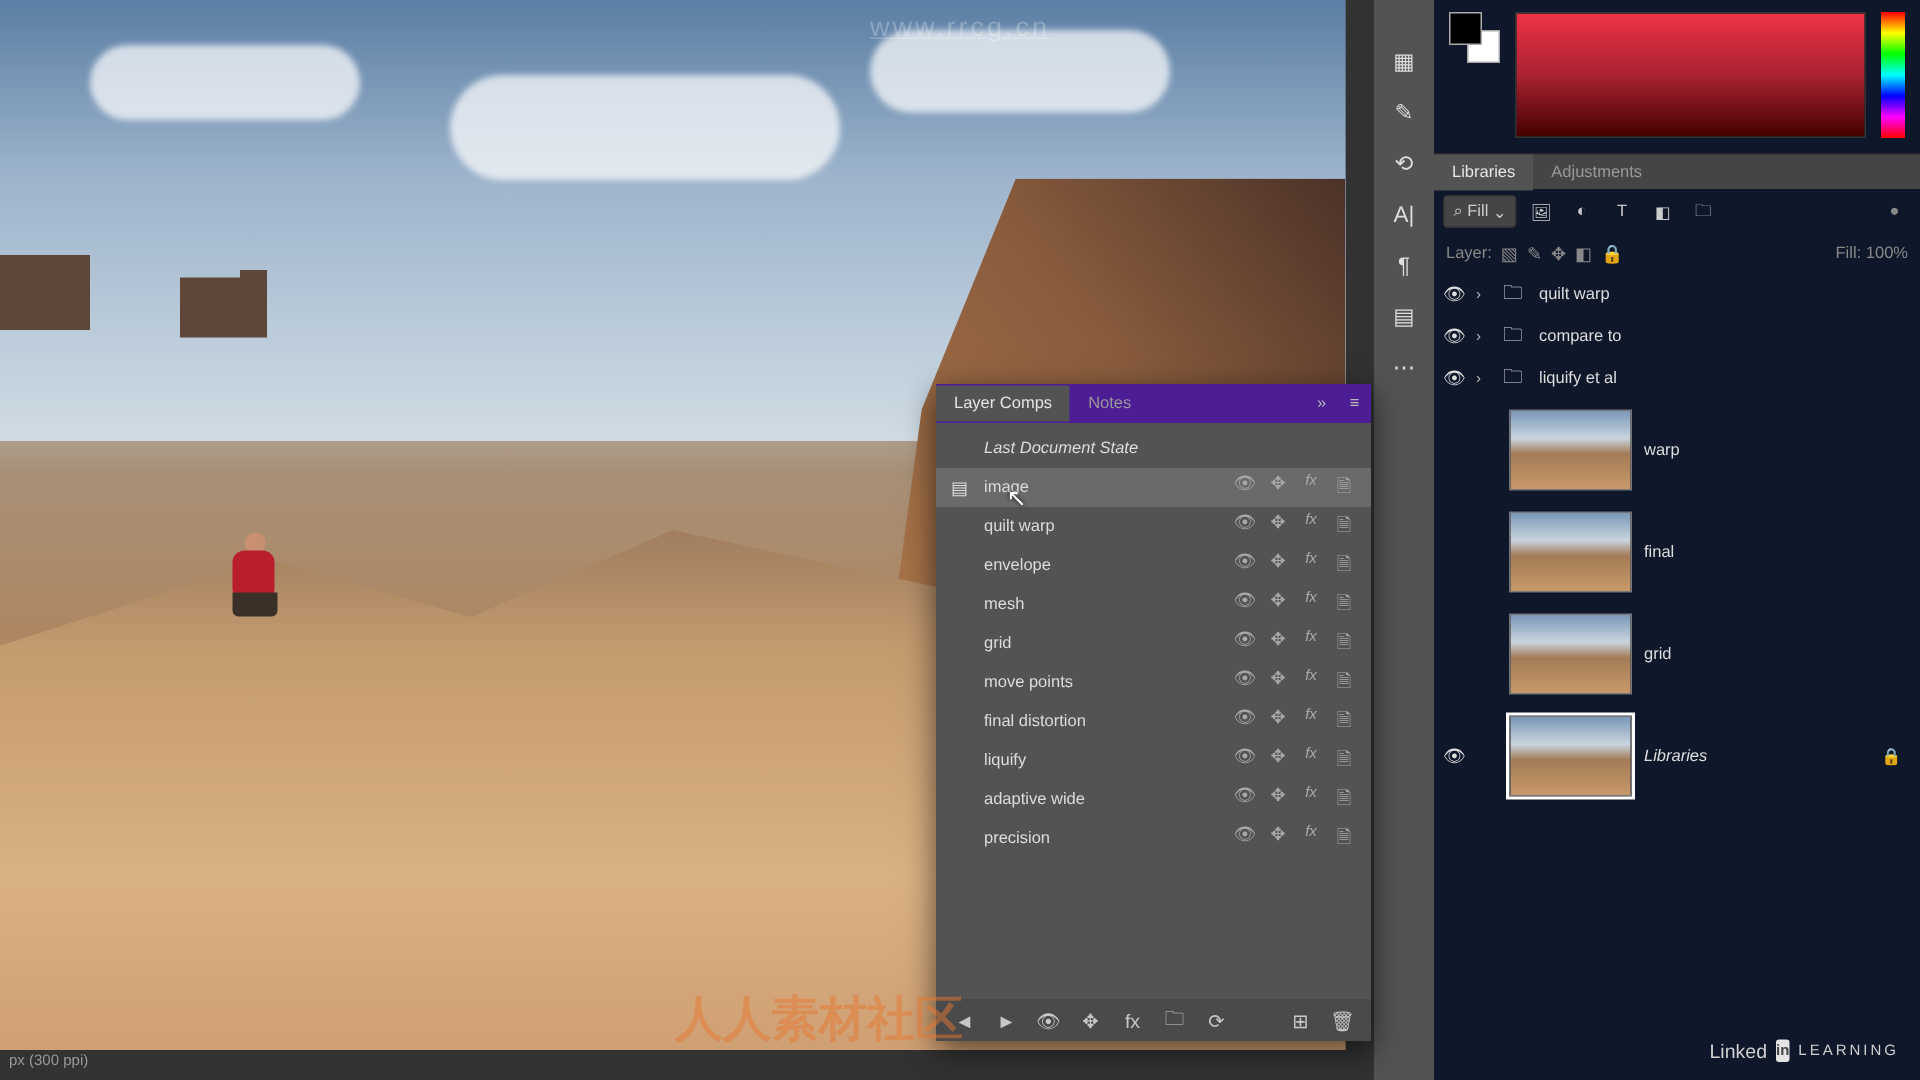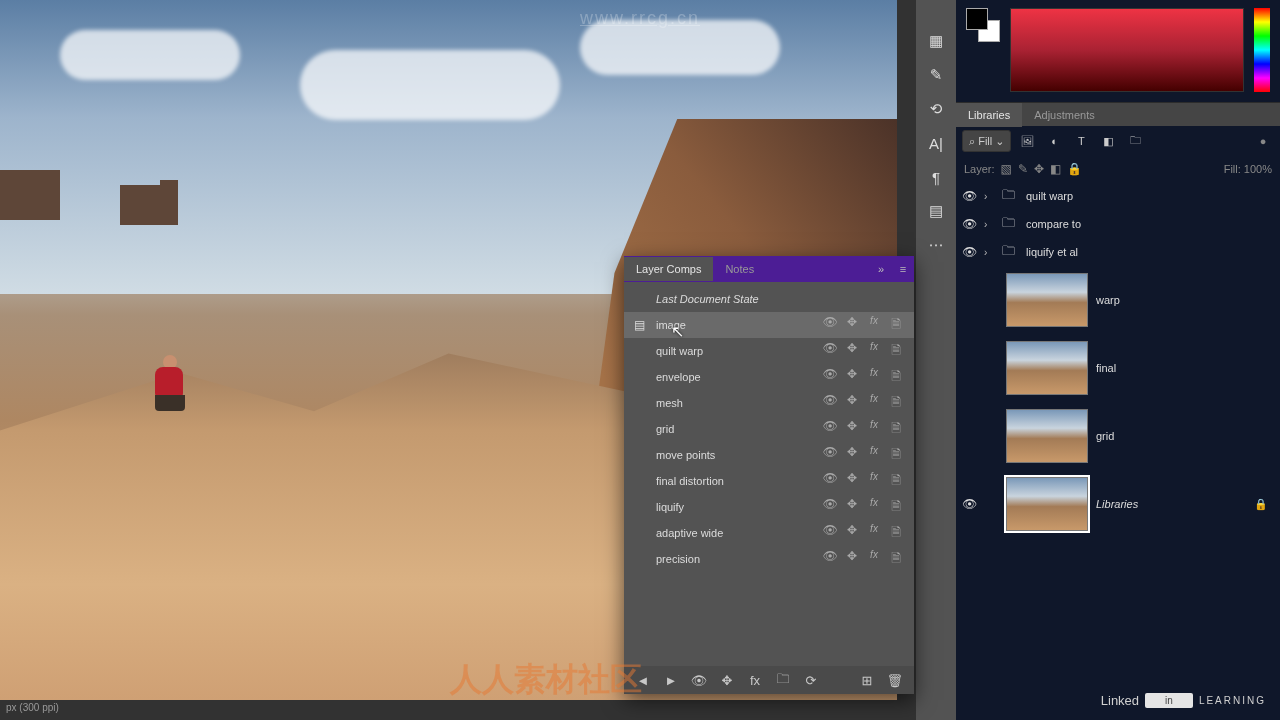--- a/index.html
+++ b/index.html
@@ -75,21 +75,21 @@
 .comp-row .ricons .ri.fx { font-size:10px; font-style:italic; }
 .cursor { position:absolute; left:671px; top:322px; font-size:16px; color:#fff; text-shadow:0 0 3px #000; }
 
 .float-foot { height:28px; background:#4a4a4a; display:flex; align-items:center; gap:10px; padding:0 10px; color:#c8c8c8; font-size:13px; }
 .float-foot .sp { flex:1; }
 .float-foot .fi { width:18px; text-align:center; }
 
 .watermark-top { position:absolute; left:50%; top:8px; transform:translateX(-50%); color:rgba(255,255,255,0.25); font-size:18px; letter-spacing:2px; pointer-events:none;text-decoration:underline; }
 .watermark-bot { position:absolute; left:450px; bottom:18px; color:rgba(230,120,50,0.5); font-size:32px; font-weight:bold; pointer-events:none; }
 .linkedin-badge { position:absolute; right:14px; bottom:12px; display:flex; align-items:center; gap:6px; color:#d0d0d0; font-size:13px; }
-.linkedin-badge .li { background:#e5e5e5; color:#454545; font-weight:normal; padding:2px 20px; font-size:10px; border-radius:2px; }
+.linkedin-badge .li { background:#e5e5e5; color:#454545; font-weight:bold; padding:2px 0; font-size:10px; border-radius:2px; }
 </style>
 </head>
 <body>
 
 <div class="canvas-area">
   <div class="sky"></div>
   <div class="cloud" style="left:60px; top:30px; width:180px; height:50px;"></div>
   <div class="cloud" style="left:300px; top:50px; width:260px; height:70px;"></div>
   <div class="cloud" style="left:580px; top:20px; width:200px; height:55px;"></div>
   <div class="mesa" style="left:0; top:170px; width:60px; height:50px;"></div>

